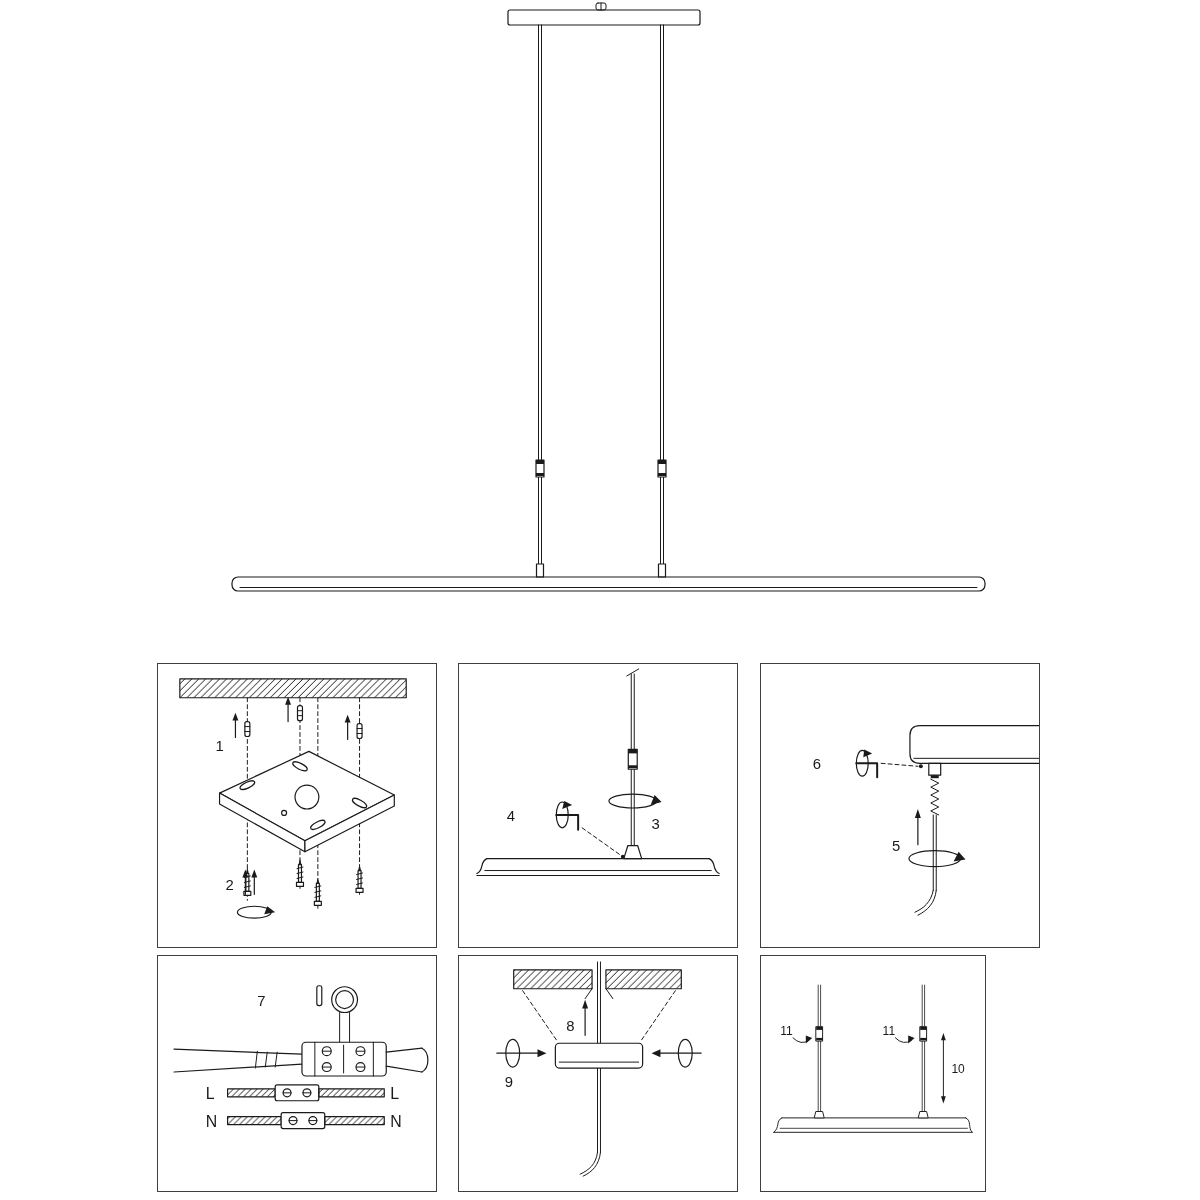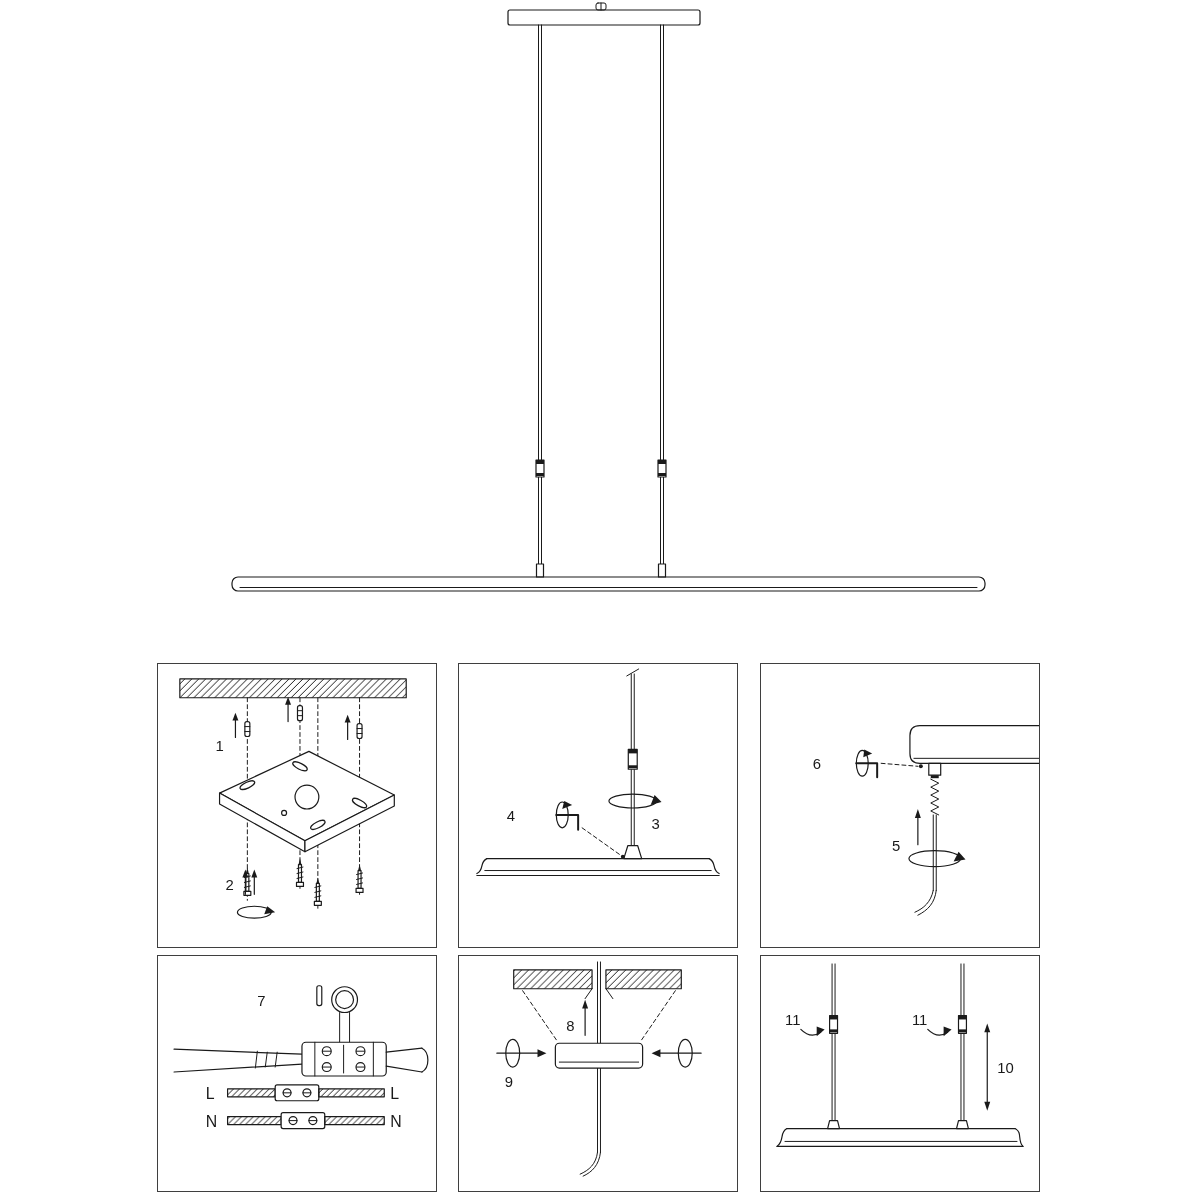--- a/index.html
+++ b/index.html
@@ -303,21 +303,21 @@
       <g>
         <line x1="244" y1="98" x2="200" y2="98"></line>
         <polygon class="fb" points="203,94 203,102 194,98"></polygon>
         <ellipse cx="228" cy="98" rx="7" ry="14"></ellipse>
       </g>
       <text x="108" y="76">8</text>
       <text x="46" y="132">9</text>
     </svg>
   </div>
 
-  <div class="panel" style="left:760px;top:955px;width:280px;height:237px;">
+  <div class="panel" style="left:760px;top:955px;width:226px;height:237px;">
     <svg viewBox="0 0 280 237">
       <g>
         <line x1="71.5" y1="8" x2="71.5" y2="166" class="thin"></line>
         <line x1="74.5" y1="8" x2="74.5" y2="166" class="thin"></line>
         <rect x="69" y="60" width="8" height="18" class="fw"></rect>
         <rect x="69" y="60" width="8" height="4" class="fb"></rect>
         <rect x="69" y="74" width="8" height="3" class="fb"></rect>
       </g>
       <g>
         <line x1="201.5" y1="8" x2="201.5" y2="166" class="thin"></line>

